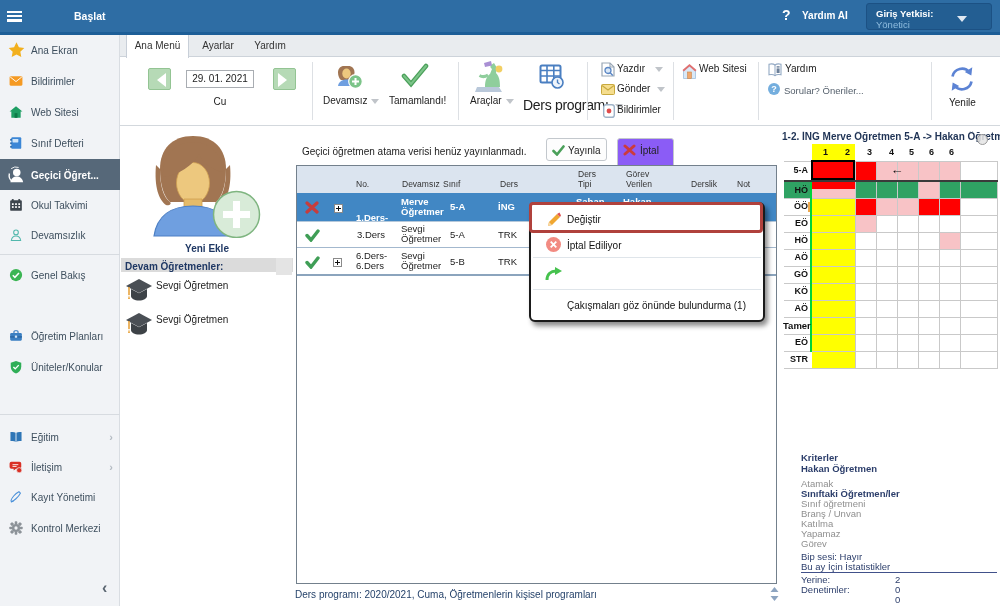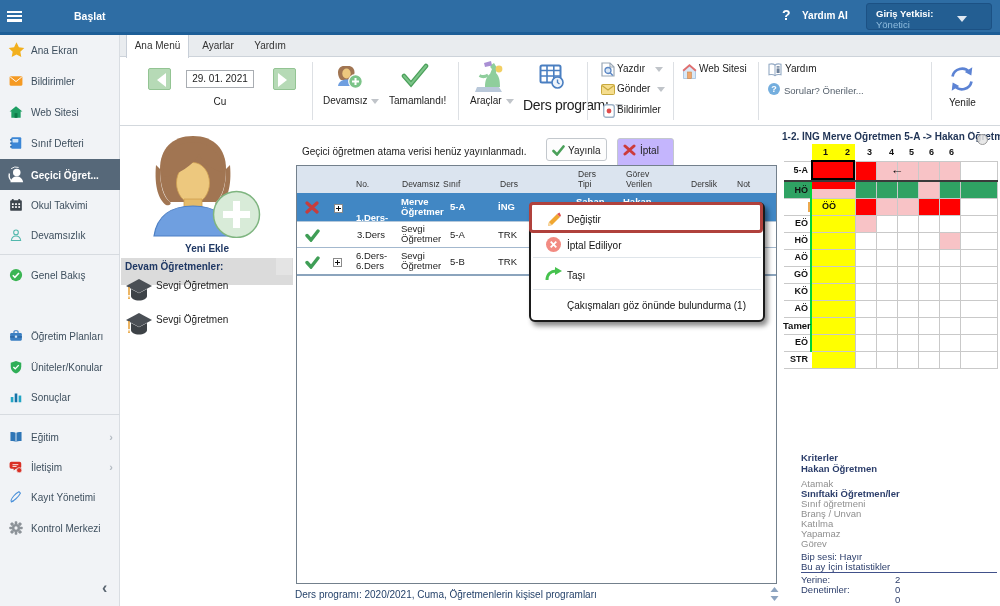--- a/index.html
+++ b/index.html
@@ -169,28 +169,20 @@
       </svg>
     <span class="lbl">Öğretim Planları</span>
   </div>
   <div class="side-item" style="top:317px;">
     <svg class="ic" viewBox="0 0 24 24">
         <path d="M12 1.5l9 3v7c0 5.5-3.8 9.6-9 11.5-5.2-1.9-9-6-9-11.5v-7z" fill="#2fae57"></path>
         <path d="M7.5 12l3.2 3.2 6-6.4" stroke="#fff" stroke-width="2.4" fill="none"></path>
       </svg>
     <span class="lbl">Üniteler/Konular</span>
   </div>
-  <div class="side-item" style="top:347px;">
-    <svg class="ic" viewBox="0 0 24 24">
-        <rect x="3" y="12" width="4.5" height="9" fill="#22a5c4"></rect>
-        <rect x="9.75" y="6" width="4.5" height="15" fill="#1472a8"></rect>
-        <rect x="16.5" y="9.5" width="4.5" height="11.5" fill="#22a5c4"></rect>
-      </svg>
-    <span class="lbl">Sonuçlar</span>
-  </div>
   <div class="side-sep" style="top:379px;"></div>
   <div class="side-item" style="top:387px;">
     <svg class="ic" viewBox="0 0 24 24">
         <path d="M12 5C9.5 3.3 6 3 2.5 3.6V19c3.5-.6 7-.3 9.5 1.4 2.5-1.7 6-2 9.5-1.4V3.6C18 3 14.5 3.3 12 5z" fill="#2e75b6"></path>
         <path d="M12 5v15.4" stroke="#fff" stroke-width="1.4"></path>
       </svg>
     <span class="lbl">Eğitim</span>
     <span class="chev">›</span>
   </div>
   <div class="side-item" style="top:417px;">
@@ -332,21 +324,21 @@
   <ellipse cx="41" cy="48" rx="16.5" ry="20.5" fill="#edc87e" stroke="#cfa052" stroke-width="0.8"></ellipse>
   <path d="M32 64h18v10c0 5-18 5-18 0z" fill="#e5bb69" stroke="#cfa052" stroke-width="0.8"></path>
   <path d="M11 42C10 22 23 7 41 7c17 0 30 13 30 30-8-1-19-7-24-18-5 11-22 22-36 23z" fill="#a17552"></path>
   <path d="M8 34c0 16 3 28 10 33 2 2-1 4-4 3C7 65 2 52 4 30z" fill="#a17552"></path>
   <path d="M74 34c0 16-3 28-10 33-2 2 1 4 4 3 7-5 12-18 10-40z" fill="#a17552"></path>
   <path d="M2 101c3-20 17-30 39-30s36 10 39 30z" fill="#6f9fe0" stroke="#4c7fc4" stroke-width="1.2"></path>
   <circle cx="84.5" cy="79.5" r="23" fill="#d8ebd8" stroke="#7fb580" stroke-width="1.5"></circle>
   <path d="M84.5 66v27M71 79.5h27" stroke="#fff" stroke-width="7"></path>
 </svg>
 <div class="abs" style="left:152px;top:243px;width:110px;text-align:center;font-weight:bold;color:#1f3864;font-size:10px;">Yeni Ekle</div>
-<div class="abs" style="left:121px;top:258px;width:172px;height:27px;background:#dbdbdb;">
+<div class="abs" style="left:121px;top:258px;width:172px;height:14px;background:#dbdbdb;">
   <span style="position:absolute;left:4px;top:3px;font-weight:bold;color:#1f3864;font-size:10px;">Devam Öğretmenler:</span>
 </div>
 <svg class="abs" style="left:125px;top:277px;" width="28" height="27" viewBox="0 0 28 27">
   <path d="M14 2L1 9l13 7 13-7z" fill="#4a4f55"></path>
   <path d="M6 12v7c0 2.5 3.6 4.5 8 4.5s8-2 8-4.5v-7l-8 4.3z" fill="#3d4247"></path>
   <path d="M4 10v8" stroke="#e8a33d" stroke-width="1.6"></path>
   <path d="M4 18l-1 4h2z" fill="#e8a33d"></path>
 </svg>
 <div class="abs" style="left:156px;top:280px;font-size:10px;color:#222;">Sevgi Öğretmen</div>
 <svg class="abs" style="left:125px;top:311px;" width="28" height="27" viewBox="0 0 28 27">
@@ -358,21 +350,21 @@
 <div class="abs" style="left:156px;top:314px;font-size:10px;color:#222;">Sevgi Öğretmen</div>
 <div class="abs" style="left:276px;top:258px;width:16px;height:17px;background:#e4e4e4;"></div>
 
 <div class="abs" style="left:302px;top:146px;font-size:10px;color:#222;">Geçici öğretmen atama verisi henüz yayınlanmadı.</div>
 <div class="abs" style="left:546px;top:138px;width:61px;height:23px;background:#fdfdfd;border:1px solid #c3c8cd;border-radius:3px;">
   <svg class="abs" style="left:5px;top:6px;" width="13" height="11" viewBox="0 0 13 11">
       <path d="M1.5 6l3.5 3.5L11.5 1.5" fill="none" stroke="#4ba05a" stroke-width="2.6" stroke-linecap="round"></path>
     </svg>
   <span class="abs" style="left:21px;top:6px;font-size:10px;color:#222;">Yayınla</span>
 </div>
-<div class="abs" style="left:617px;top:138px;width:57px;height:36px;background:#c4b5fd;border:1px solid #c3c8cd;border-radius:3px;">
+<div class="abs" style="left:617px;top:138px;width:57px;height:36px;background:#8b5cf6;border:1px solid #c3c8cd;border-radius:3px;">
   <svg class="abs" style="left:5px;top:5px;" width="13" height="12" viewBox="0 0 13 12">
       <path d="M2 2l9 8M11 2l-9 8" fill="none" stroke="#cc3b3b" stroke-width="3" stroke-linecap="round"></path>
     </svg>
   <span class="abs" style="left:22px;top:6px;font-size:10px;color:#222;">İptal</span>
 </div>
 
 <div id="grid-table">
   <div id="thead">
     <span class="th" style="left:59px;">No.</span>
     <span class="th" style="left:105px;">Devamsız</span>
@@ -431,21 +423,20 @@
   <svg class="abs" style="left:15px;top:33px;" width="15" height="15" viewBox="0 0 15 15">
     <circle cx="7.5" cy="7.5" r="7.5" fill="#f28b82"></circle>
     <path d="M4.7 4.7l5.6 5.6M10.3 4.7l-5.6 5.6" stroke="#fff" stroke-width="1.8"></path>
   </svg>
   <span class="mi" style="left:36px;top:36px;">İptal Ediliyor</span>
   <div class="msep" style="top:53px;"></div>
   <svg class="abs" style="left:14px;top:63px;" width="18" height="15" viewBox="0 0 18 15">
     <path d="M2 13C2 7 6 4 11 4" fill="none" stroke="#46c24e" stroke-width="3"></path>
     <path d="M10 0l7 4-7 4z" fill="#46c24e"></path>
   </svg>
-  <span class="mi" style="left:36px;top:66px;">Taşı</span>
   <div class="msep" style="top:85px;"></div>
   <span class="mi" style="left:36px;top:96px;">Çakışmaları göz önünde bulundurma (1)</span>
 </div>
 <div id="redbox"></div>
 
 <div class="abs" style="left:782px;top:131px;width:218px;height:13px;overflow:hidden;font-size:10px;font-weight:bold;color:#1f3355;white-space:nowrap;">1-2. İNG Merve Öğretmen 5-A -&gt; Hakan Öğretmen</div>
 <div class="abs" style="left:977px;top:134px;width:11px;height:11px;border-radius:50%;background:rgba(228,228,228,.85);border:1px solid #9a9a9a;"></div>
 
 <div class="abs" style="left:812px;top:144px;width:43px;height:17.5px;background:#ffff00;"></div>
 <div class="abs glabel" style="left:816px;top:147px;width:12px;">1</div>
@@ -511,21 +502,21 @@
 <div class="gline-v" style="left:939px;top:161px;height:207px;"></div>
 <div class="gline-v" style="left:960px;top:161px;height:207px;"></div>
 <div class="gline-v" style="left:997px;top:161px;height:207px;"></div>
 <div class="abs" style="left:784px;top:179.5px;width:214px;height:2px;background:#3a3a3a;"></div>
 <div class="abs" style="left:811px;top:160px;width:44px;height:20px;border:2px solid #000;"></div>
 <div class="abs" style="left:810px;top:181.5px;width:2px;height:170px;background:#00d33b;"></div>
 <div class="abs" style="left:807.5px;top:202px;width:2.5px;height:10px;background:#eda94f;"></div>
 
 <div class="abs glabel" style="left:784px;top:165px;width:24px;">5-A</div>
 <div class="abs glabel" style="left:784px;top:185px;width:24px;">HÖ</div>
-<div class="abs glabel" style="left:812px;top:201px;width:24px;">ÖÖ</div>
+<div class="abs glabel" style="left:784px;top:201px;width:24px;">ÖÖ</div>
 <div class="abs glabel" style="left:784px;top:218px;width:24px;">EÖ</div>
 <div class="abs glabel" style="left:784px;top:235px;width:24px;">HÖ</div>
 <div class="abs glabel" style="left:784px;top:252px;width:24px;">AÖ</div>
 <div class="abs glabel" style="left:784px;top:269px;width:24px;">GÖ</div>
 <div class="abs glabel" style="left:784px;top:286px;width:24px;">KÖ</div>
 <div class="abs glabel" style="left:784px;top:303px;width:24px;">AÖ</div>
 <div class="abs glabel" style="left:783px;top:320px;width:25px;font-size:9.5px;">Tamer</div>
 <div class="abs glabel" style="left:784px;top:337px;width:24px;">EÖ</div>
 <div class="abs glabel" style="left:784px;top:354px;width:24px;">STR</div>
 

